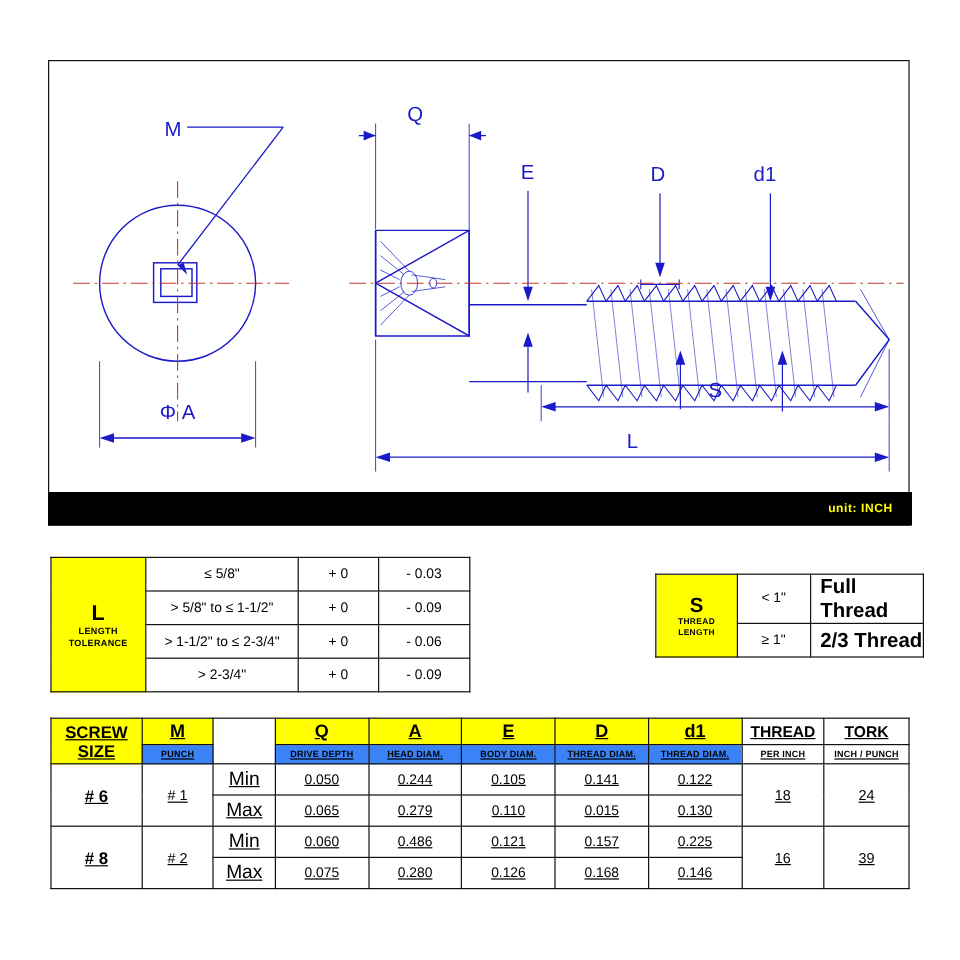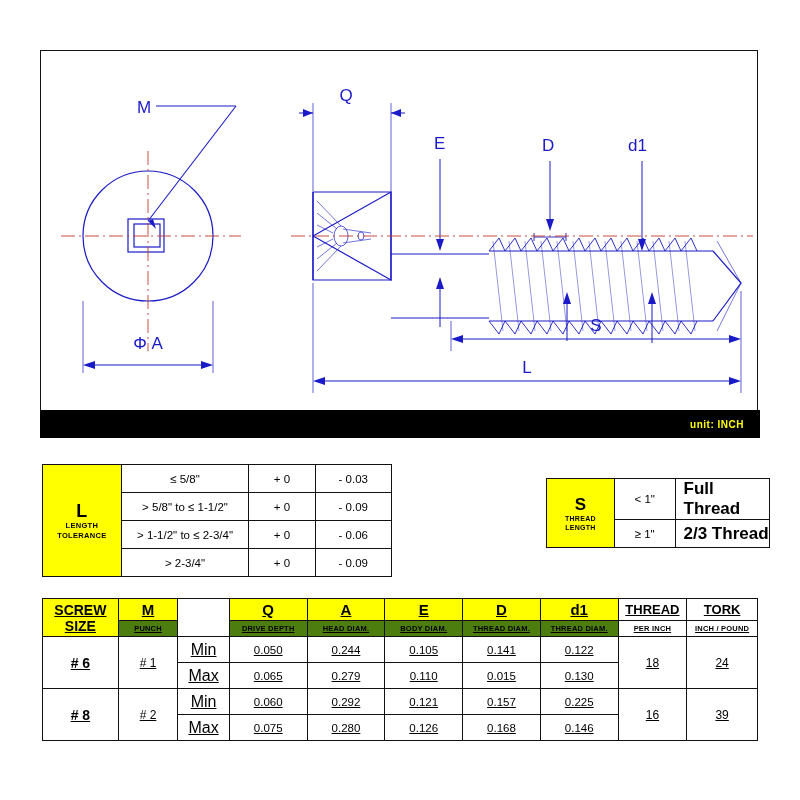--- a/index.html
+++ b/index.html
@@ -107,21 +107,21 @@
     width: 716px;
     text-decoration: underline;
   }
   #spec-table .hdr-main {
     background: #ffff00;
     font-weight: bold;
     font-size: 15px;
     height: 21px;
   }
   #spec-table .hdr-sub {
-    background: #4d7c0f;
+    background: #3b82f6;
     font-weight: bold;
     font-size: 7.5px;
     height: 15px;
     letter-spacing: .2px;
   }
   #spec-table .hdr-plain {
     background: #ffffff;
   }
   #spec-table .hdr-white-main {
     font-weight: bold;
@@ -366,21 +366,21 @@
       <td class="hdr-plain hdr-white-main">TORK</td>
     </tr>
     <tr>
       <td class="hdr-sub">PUNCH</td>
       <td class="hdr-sub">DRIVE DEPTH</td>
       <td class="hdr-sub">HEAD DIAM.</td>
       <td class="hdr-sub">BODY DIAM.</td>
       <td class="hdr-sub">THREAD DIAM.</td>
       <td class="hdr-sub">THREAD DIAM.</td>
       <td class="hdr-sub hdr-plain" style="background:#fff">PER INCH</td>
-      <td class="hdr-sub hdr-plain" style="background:#fff">INCH / POUND</td>
+      <td class="hdr-sub hdr-plain" style="background:#fff">INCH / PUNCH</td>
     </tr>
   </thead>
   <tbody>
 
     <tr>
       <td class="size-cell" rowspan="2"># 6</td>
       <td class="punch-cell" rowspan="2"># 1</td>
       <td class="minmax-cell">Min</td>
       <td class="num-cell">0.050</td>
       <td class="num-cell">0.244</td>
@@ -397,21 +397,21 @@
       <td class="num-cell">0.110</td>
       <td class="num-cell">0.015</td>
       <td class="num-cell">0.130</td>
     </tr>
 
     <tr>
       <td class="size-cell" rowspan="2"># 8</td>
       <td class="punch-cell" rowspan="2"># 2</td>
       <td class="minmax-cell">Min</td>
       <td class="num-cell">0.060</td>
-      <td class="num-cell">0.292</td>
+      <td class="num-cell">0.486</td>
       <td class="num-cell">0.121</td>
       <td class="num-cell">0.157</td>
       <td class="num-cell">0.225</td>
       <td class="thread-cell" rowspan="2">16</td>
       <td class="tork-cell" rowspan="2">39</td>
     </tr>
     <tr>
       <td class="minmax-cell">Max</td>
       <td class="num-cell">0.075</td>
       <td class="num-cell">0.280</td>

